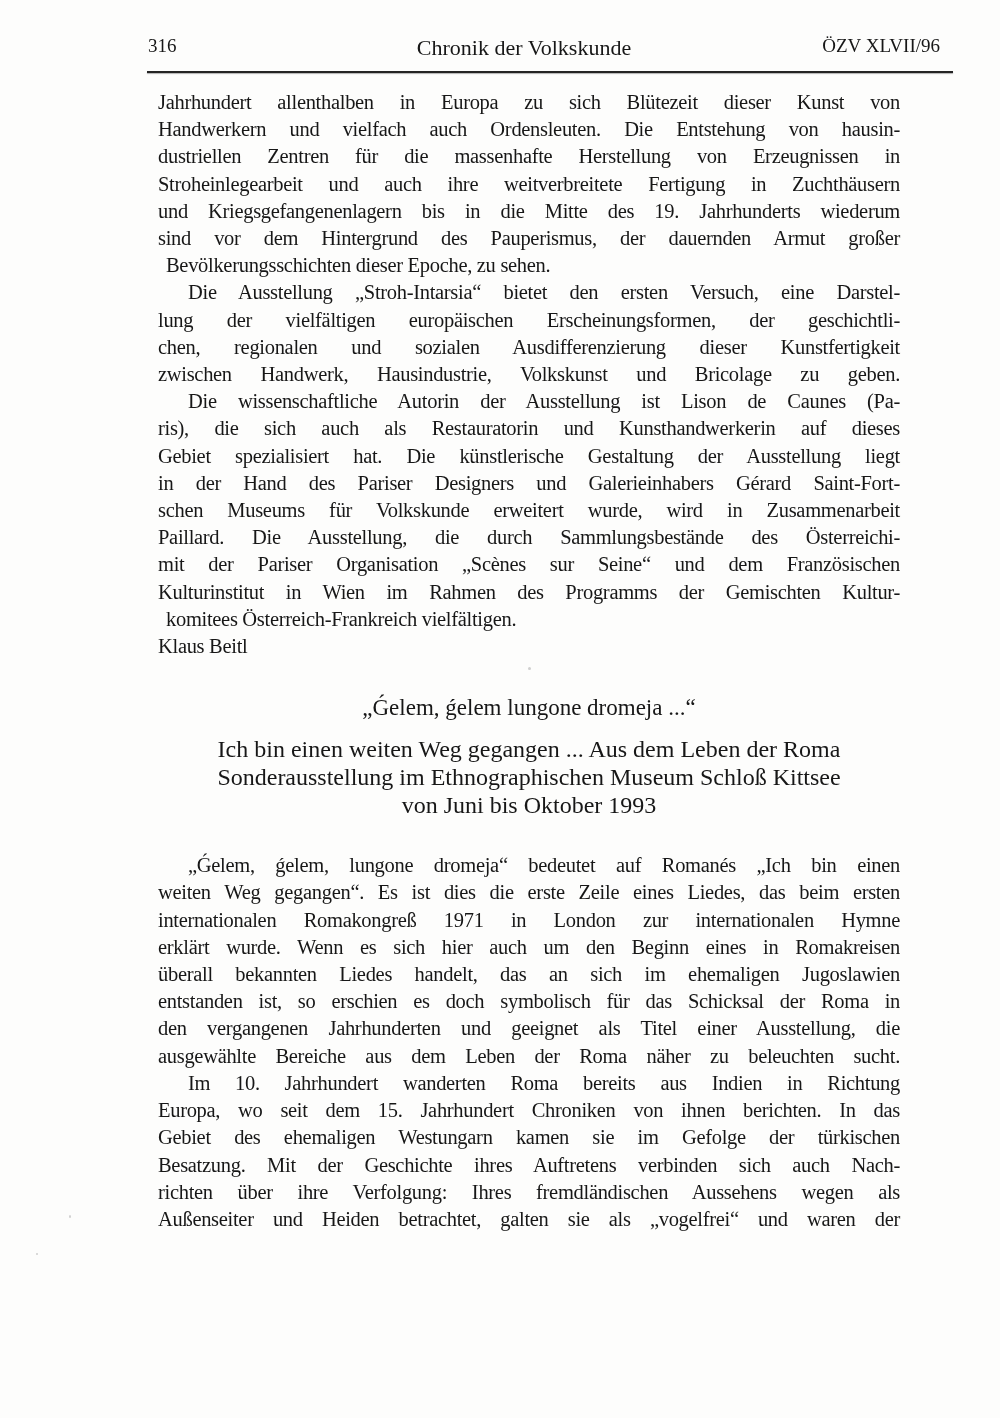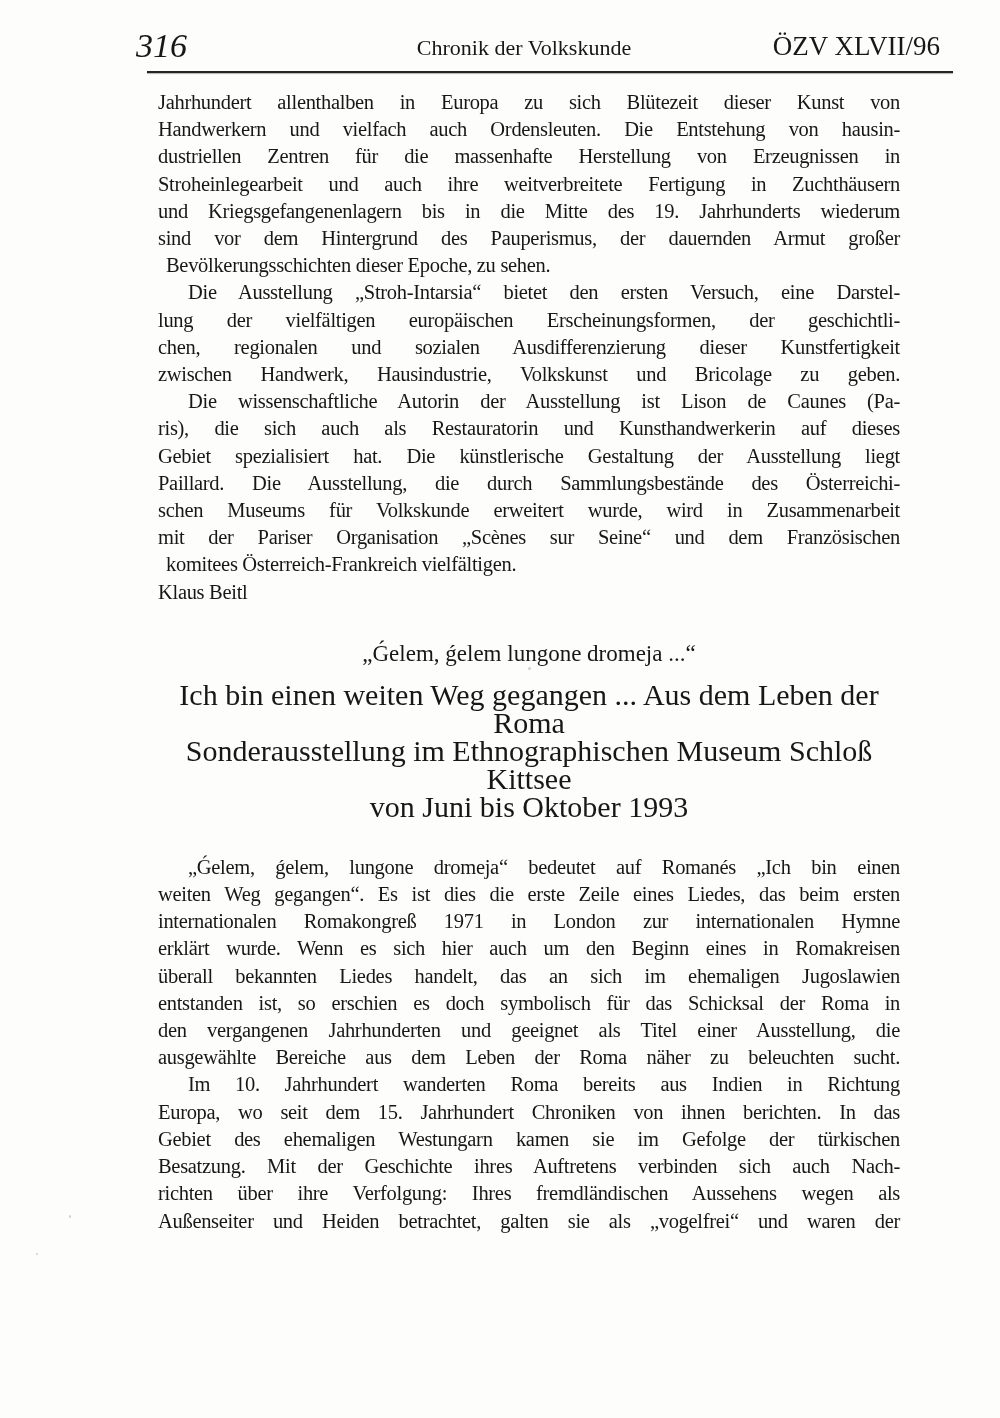--- a/index.html
+++ b/index.html
@@ -13,39 +13,38 @@
     height: 1418px;
     background: #fdfdfc;
     font-family: "Liberation Serif", "DejaVu Serif", serif;
     color: #171717;
     overflow: hidden;
   }
   
   .page-number {
     position: absolute;
     top: 31px;
-    left: 136px;
-    font-size: 34px;
+    left: 148px;
+    font-size: 19px;
     line-height: 30px;
-    font-style: italic;
   }
   .running-title {
     position: absolute;
     top: 34px;
     left: 524px;
     transform: translateX(-50%);
     font-size: 22px;
     line-height: 28px;
     white-space: nowrap;
   }
   .journal-issue {
     position: absolute;
     top: 32px;
     right: 60px;
-    font-size: 27px;
+    font-size: 19px;
     line-height: 28px;
     white-space: nowrap;
     margin-left: 12px;
   }
   .header-rule {
     position: absolute;
     top: 71px;
     left: 147px;
     width: 806px;
     height: 2px;
@@ -79,21 +78,21 @@
     text-align: center;
     letter-spacing: 0;
   }
   .article-title {
     margin: 12px;
     font-size: 23px;
     font-weight: normal;
     line-height: 30px;
   }
   .subtitle-line {
-    font-size: 30px;
+    font-size: 24px;
     line-height: 28px;
   }
   .second-paras { margin-top: 33px; }
   
   .speck {
     position: absolute;
     border-radius: 50%;
     background: #a9a9a9;
     opacity: 0.55;
   }
@@ -126,23 +125,25 @@
         <div class="para">
           <div class="line indent">Die Ausstellung „Stroh-Intarsia“ bietet den ersten Versuch, eine Darstel-</div>
           <div class="line">lung der vielfältigen europäischen Erscheinungsformen, der geschichtli-</div>
           <div class="line">chen, regionalen und sozialen Ausdifferenzierung dieser Kunstfertigkeit</div>
           <div class="line">zwischen Handwerk, Hausindustrie, Volkskunst und Bricolage zu geben.</div>
         </div>
         <div class="para">
           <div class="line indent">Die wissenschaftliche Autorin der Ausstellung ist Lison de Caunes (Pa-</div>
           <div class="line">ris), die sich auch als Restauratorin und Kunsthandwerkerin auf dieses</div>
           <div class="line">Gebiet spezialisiert hat. Die künstlerische Gestaltung der Ausstellung liegt</div>
+          <div class="line">in der Hand des Pariser Designers und Galerieinhabers Gérard Saint-Fort-</div>
+          <div class="line">schen Museums für Volkskunde erweitert wurde, wird in Zusammenarbeit</div>
           <div class="line">Paillard. Die Ausstellung, die durch Sammlungsbestände des Österreichi-</div>
-          <div class="line">schen Museums für Volkskunde erweitert wurde, wird in Zusammenarbeit</div>
           <div class="line">mit der Pariser Organisation „Scènes sur Seine“ und dem Französischen</div>
+          <div class="line">Kulturinstitut in Wien im Rahmen des Programms der Gemischten Kultur-</div>
           <div class="line last-left">komitees Österreich-Frankreich vielfältigen.</div>
         </div>
       </section>
 
     <div class="signature">Klaus Beitl</div>
 
     <div class="title-block">
       <h2 class="article-title">„Ǵelem, ǵelem lungone dromeja ...“</h2>
       <div id="subtitle-lines">
           <div class="subtitle-line">Ich bin einen weiten Weg gegangen ... Aus dem Leben der Roma</div>

